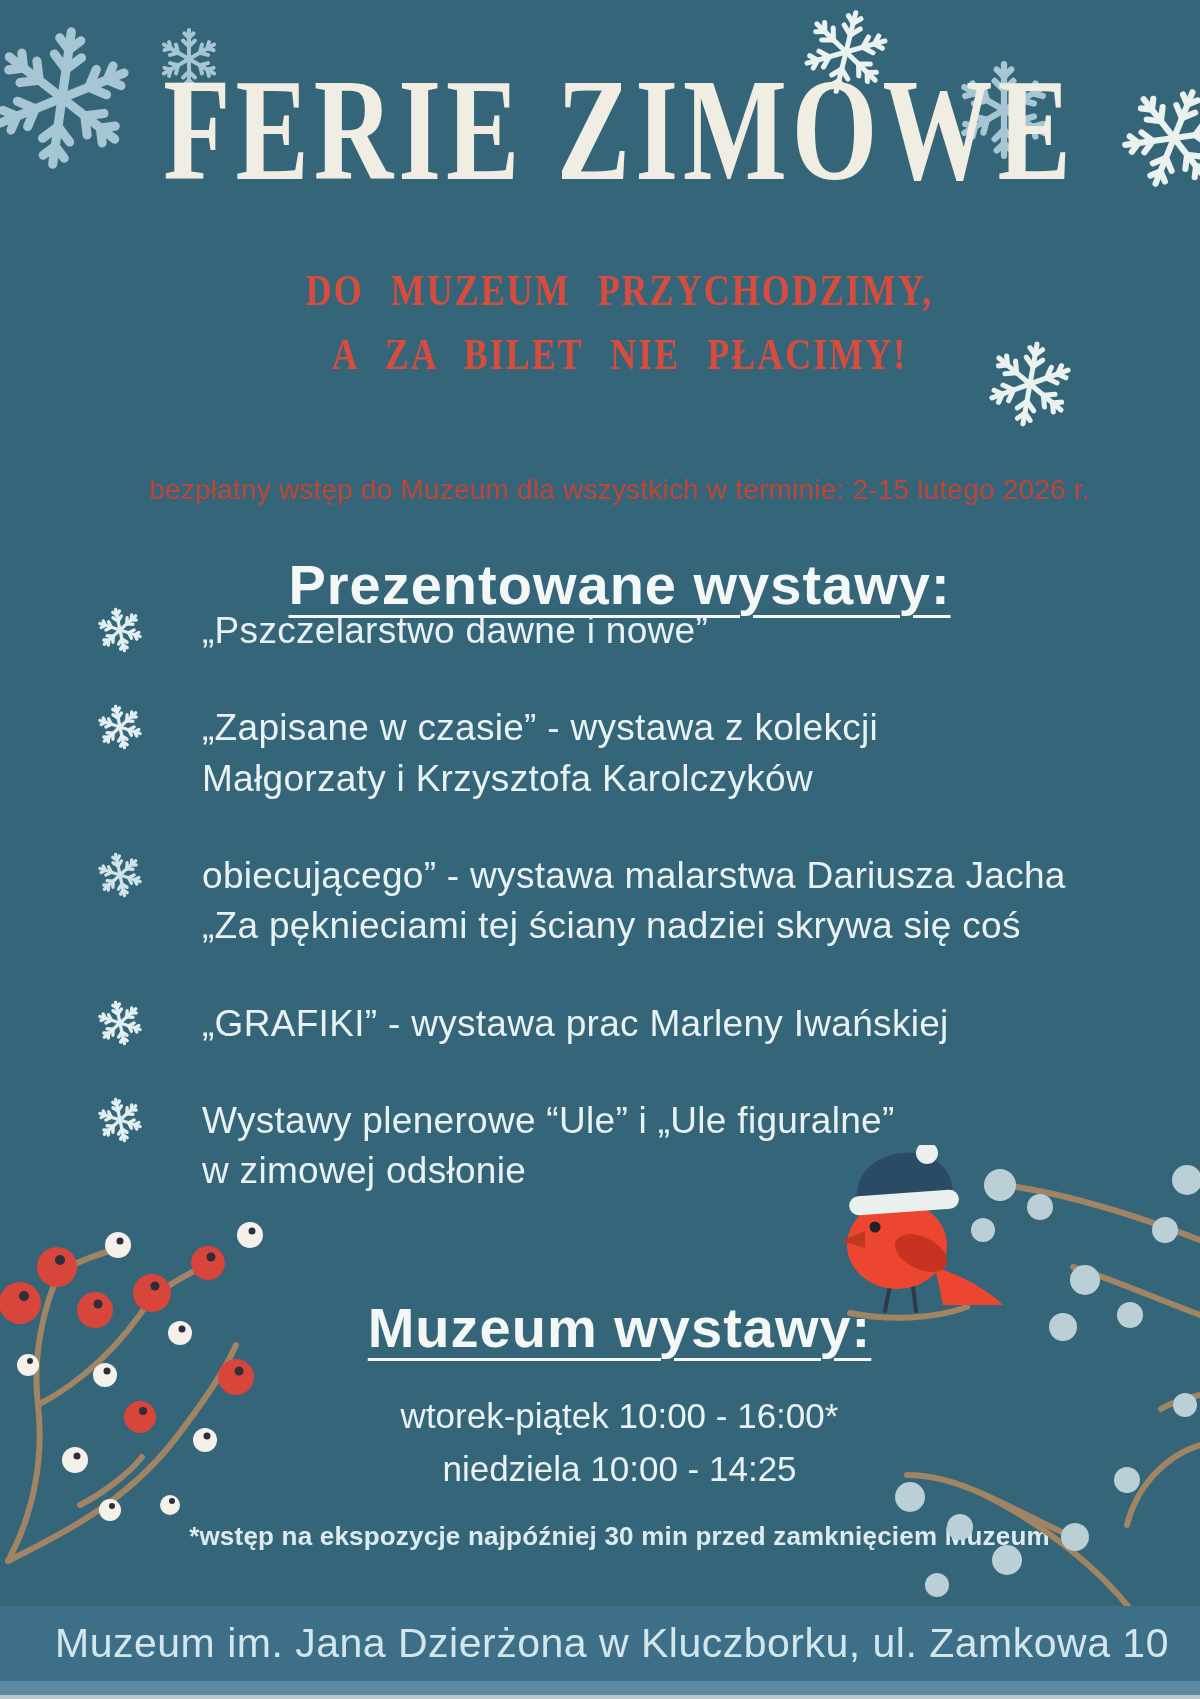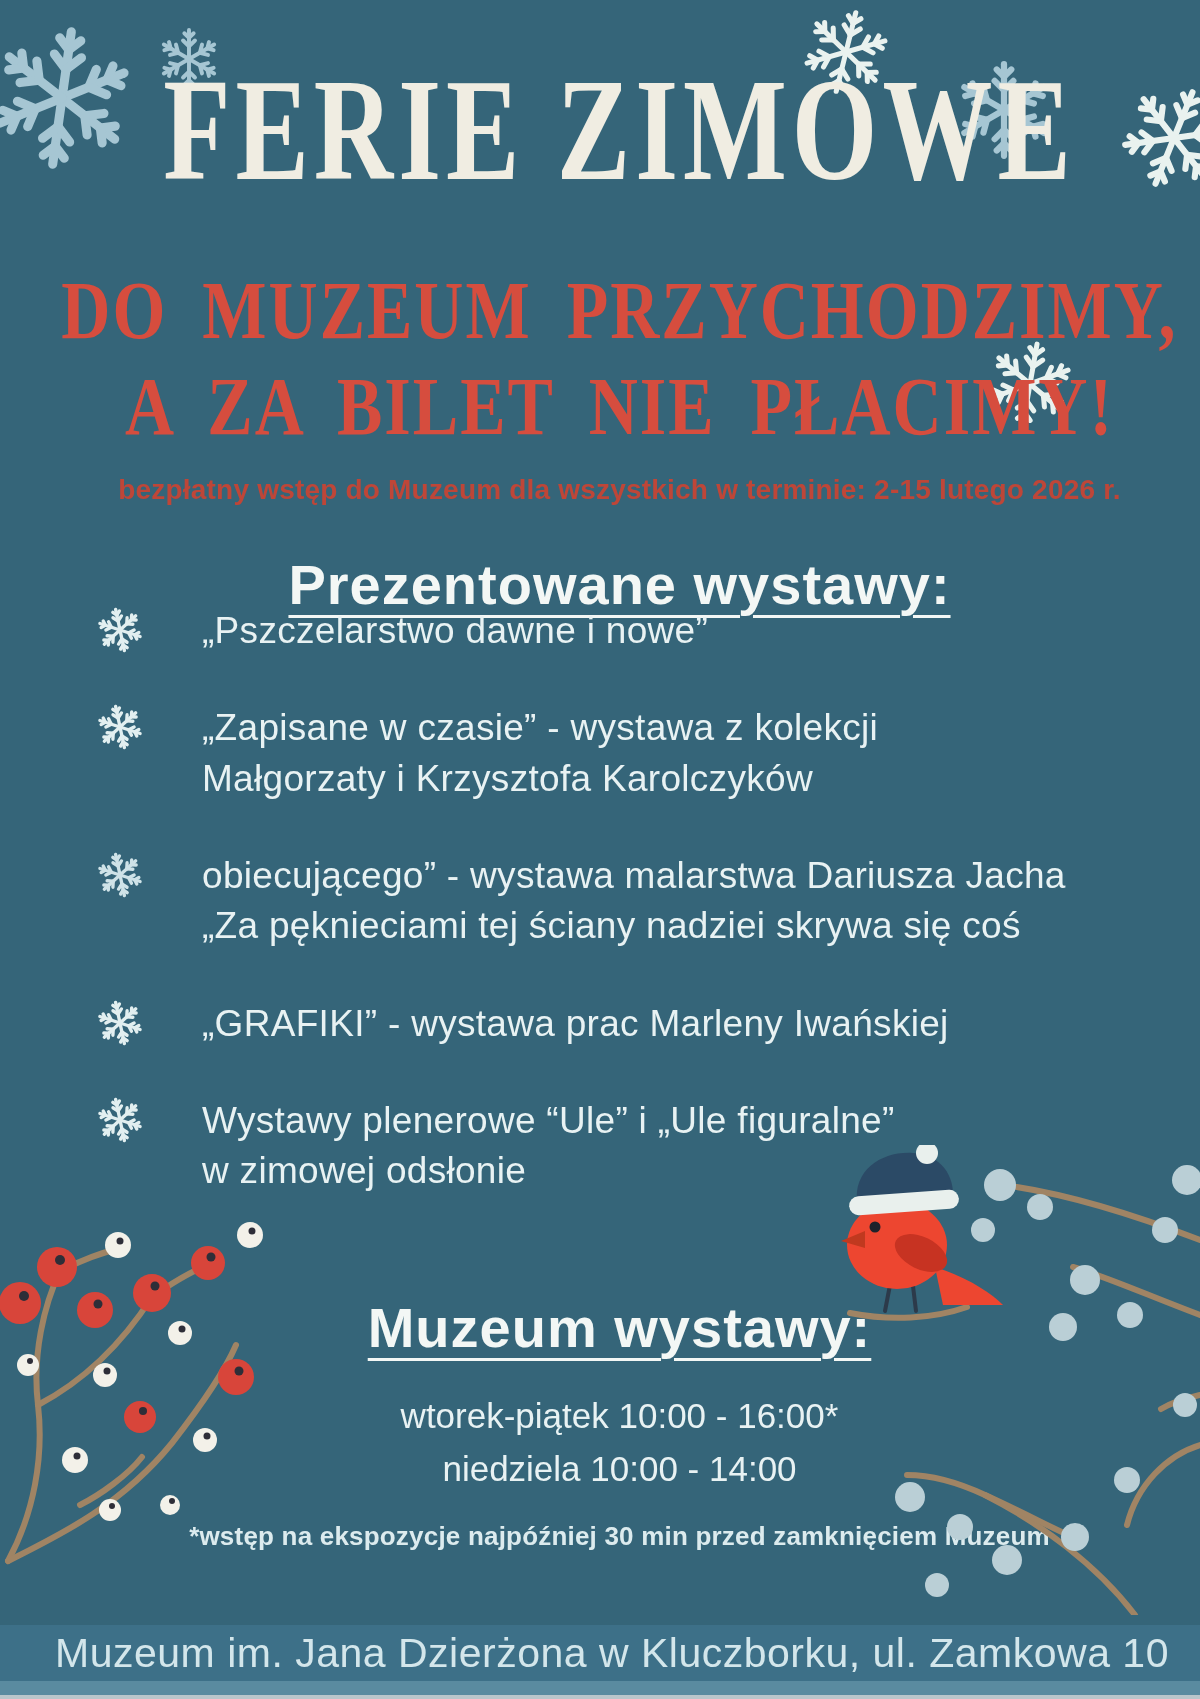--- a/index.html
+++ b/index.html
@@ -26,32 +26,32 @@
     line-height:1;
   }
   .title .stretch{display:inline-block;transform:scaleY(1.32);transform-origin:top center;}
 
   
   .headline{
     top:268px;
     font-family:"Liberation Serif","DejaVu Serif",serif;
     font-weight:bold;
     color:var(--accent-red,#D64D3E);
-    font-size:68px;
+    font-size:36px;
     letter-spacing:2px;
     word-spacing:16px;
     line-height:1;
   }
   .headline .hl-line{display:block;transform:scaleY(1.22);transform-origin:top center;margin-bottom:28px;}
 
   
   .free-note{
     top:474px;
     font-size:28px;
-    font-weight:bold;
+    font-weight:normal;
     color:var(--note-red,#BE4638);
     letter-spacing:0.2px;
     text-align:center;
   }
 
   
   .section-heading{
     font-size:56px;
     font-weight:bold;
     color:#F3F7F5;
@@ -84,21 +84,21 @@
   .hours-footnote{
     top:1521px;
     font-size:26px;
     font-weight:bold;
     color:#DCEBEE;
     letter-spacing:0.2px;
   }
 
   
   .footer-band{
-    left:0;right:0;bottom:18px;height:56px;
+    left:0;right:0;bottom:18px;height:75px;
     background:var(--footer-band,#3D7088);
     display:flex;align-items:center;justify-content:center;
     font-size:41px;
     color:#D3E6EB;
     letter-spacing:0.5px;
     padding-left:24px;
   }
   .bottom-strip{left:0;right:0;bottom:4px;height:14px;background:var(--bottom-strip,#5A8BA0);}
   .bottom-edge{left:0;right:0;bottom:0;height:4px;background:#B9C6CB;}
 
@@ -214,21 +214,21 @@
     </div>
 
   </div>
 
   <div class="abs center section-heading hours-heading">
     <span class="ul">Muzeum wystawy:</span>
   </div>
 
   <div class="abs center hours-rows">
     <div>wtorek-piątek 10:00 - 16:00*</div>
-    <div>niedziela 10:00 - 14:00</div>
+    <div>niedziela 10:00 - 14:25</div>
   </div>
 
   <div class="abs center hours-footnote">*wstęp na ekspozycje najpóźniej 30 min przed zamknięciem Muzeum</div>
 
   <svg class="abs" style="left:0;top:1205px" width="300" height="360" viewBox="0 0 300 360">
     <g fill="none" stroke-linecap="round" style="stroke:var(--branch-brown,#A08464)" stroke-width="6">
       <path d="M8,356 C34,308 44,252 38,200 C32,150 44,100 60,66"></path>
       <path d="M38,200 C76,180 116,148 152,92"></path>
       <path d="M8,356 C60,330 122,300 172,238 C200,202 224,168 236,140"></path>
       <path d="M60,66 C80,56 100,48 118,44"></path>

